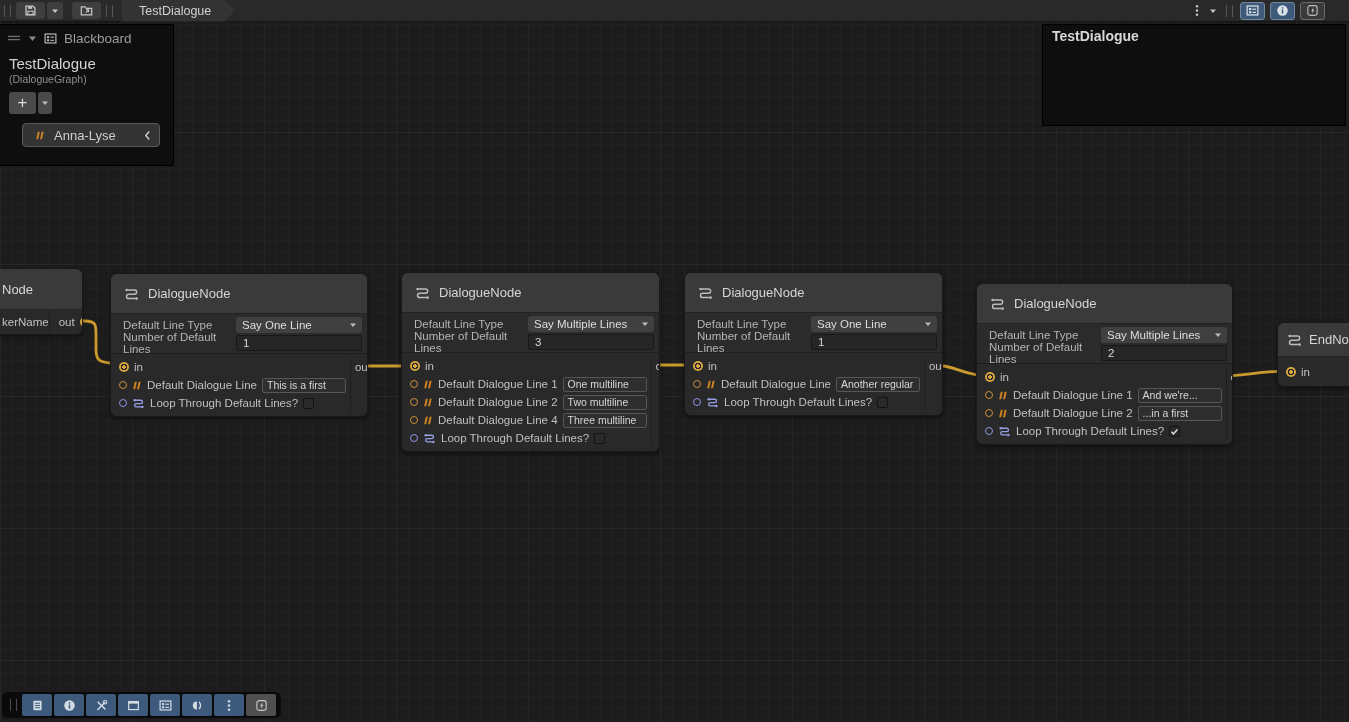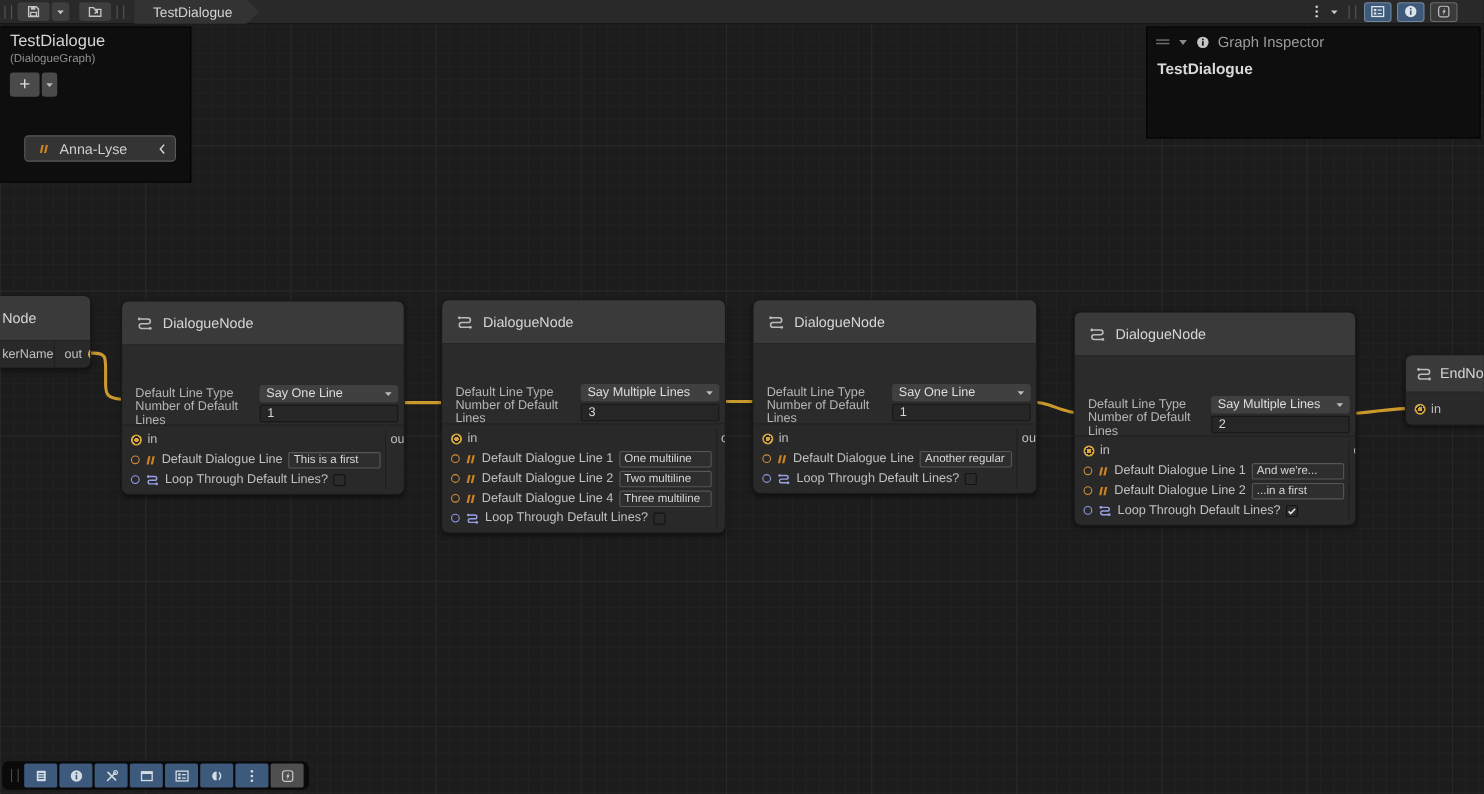--- a/index.html
+++ b/index.html
@@ -57,21 +57,21 @@
   #edges { position:absolute; left:0; top:0; z-index:5; }
   #edges path { fill:none; stroke:#cb9a2d; stroke-width:2.8px; }
 
   
   .node { position:absolute; z-index:10; background:#2b2b2b; border:1px solid #191919;
     border-radius:7px; box-shadow:0 2px 5px rgba(0,0,0,.45); overflow:hidden; }
   .node-title { height:40px; background:#3a3a3a; display:flex; align-items:center;
     gap:8px; padding:0 10px 0 12px; border-bottom:1px solid #222; }
   .node-title-label { color:#d6d6d6; font-size:13px; }
   .node-icon { color:#bcbcbc; }
-  .node-props { height:40px; padding:2px 0; border-bottom:1px solid #1e1e1e; background:#2b2b2b;margin-top:33px; }
+  .node-props { height:40px; padding:2px 0; border-bottom:1px solid #1e1e1e; background:#2b2b2b; }
   .prop-row { display:flex; align-items:center; height:18px; padding:0 5px 0 12px; }
   .prop-label { flex:1; color:#b5b5b5; font-size:11.5px; }
   .dropdown { width:126px; height:16px; background:#404040; border-radius:3px;
     display:flex; align-items:center; padding:0 5px 0 6px; }
   .dd-val { flex:1; color:#dedede; font-size:11.5px; white-space:nowrap; overflow:hidden; }
   .dd-arr { color:#bdbdbd; }
   .textinput { width:126px; height:16px; background:#262626; border:1px solid #181818;
     border-radius:2px; color:#d8d8d8; font-size:11.5px; padding:0 6px; line-height:14px;
     white-space:nowrap; overflow:hidden; }
   .node-ports { display:flex; background:#292929; padding:4px 0; }
@@ -532,20 +532,43 @@
           <svg viewBox="0 0 14 14" width="13" height="13">
             <rect x="2" y="1.8" width="10" height="10.4" rx="2.4" fill="none" stroke="currentColor" stroke-width="1.2"></rect>
             <path d="M8.2 3.2L5.5 7.7h1.5L6.1 10.9l3-4.8H7.5z" fill="currentColor"></path>
           </svg>
         </span>
       </span>
     <span style="width:22px"></span>
   </div>
 
   <div id="blackboard" class="panel">
+    <div class="panel-header">
+      <span class="icn" style="color:#6f6f6f">
+          <svg viewBox="0 0 14 8" width="13" height="8">
+            <rect y="1.6" width="13" height="1.4" fill="currentColor"></rect>
+            <rect y="5" width="13" height="1.4" fill="currentColor"></rect>
+          </svg>
+        </span>
+      <span class="icn" style="color:#8a8a8a">
+          <svg viewBox="0 0 10 8" width="9" height="7">
+            <path d="M1 1.6h8L5 6.8z" fill="currentColor"></path>
+          </svg>
+        </span>
+      <span class="icn" style="color:#b5b5b5">
+          <svg viewBox="0 0 14 14" width="13" height="13">
+            <rect x="1.2" y="2.2" width="11.6" height="9.6" fill="none" stroke="currentColor" stroke-width="1.3"></rect>
+            <rect x="3.2" y="4.4" width="2.4" height="2.2" fill="currentColor"></rect>
+            <rect x="3.2" y="7.8" width="2.4" height="2.2" fill="currentColor"></rect>
+            <rect x="6.9" y="5" width="3.9" height="1.2" fill="currentColor"></rect>
+            <rect x="6.9" y="8.4" width="3.9" height="1.2" fill="currentColor"></rect>
+          </svg>
+        </span>
+      <span>Blackboard</span>
+    </div>
     <div class="bb-title">TestDialogue</div>
     <div class="bb-sub">(DialogueGraph)</div>
     <div class="bb-addrow">
       <span class="bb-add">+</span>
       <span class="bb-add-arrow">
           <span class="icn">
             <svg viewBox="0 0 8 8" width="8" height="8">
               <path d="M1 2.6h6L4 6z" fill="currentColor"></path>
             </svg>
           </span>
@@ -561,41 +584,20 @@
       <span class="bb-field-label">Anna-Lyse</span>
       <span class="icn" style="color:#d6d6d6">
           <svg viewBox="0 0 8 12" width="7" height="11">
             <path d="M6 1.4L2 6l4 4.6" fill="none" stroke="currentColor" stroke-width="1.5"></path>
           </svg>
         </span>
     </div>
   </div>
 
   <div id="inspector" class="panel">
-    <div class="panel-header">
-      <span class="icn" style="color:#6f6f6f">
-          <svg viewBox="0 0 14 8" width="13" height="8">
-            <rect y="1.6" width="13" height="1.4" fill="currentColor"></rect>
-            <rect y="5" width="13" height="1.4" fill="currentColor"></rect>
-          </svg>
-        </span>
-      <span class="icn" style="color:#8a8a8a">
-          <svg viewBox="0 0 10 8" width="9" height="7">
-            <path d="M1 1.6h8L5 6.8z" fill="currentColor"></path>
-          </svg>
-        </span>
-      <span class="icn" style="color:#c5c5c5;--icon-ink:#0e0e0e">
-          <svg viewBox="0 0 14 14" width="13" height="13">
-            <circle cx="7" cy="7" r="5.6" fill="currentColor"></circle>
-            <rect x="6.2" y="3.4" width="1.6" height="1.6" fill="var(--icon-ink,#20242a)"></rect>
-            <rect x="6.2" y="5.9" width="1.6" height="4.4" fill="var(--icon-ink,#20242a)"></rect>
-          </svg>
-        </span>
-      <span>Graph Inspector</span>
-    </div>
     <div class="gi-title">TestDialogue</div>
   </div>
 
   <div id="toolbar-bottom">
     <span class="vhandle"></span>
   <span class="bbtn blue">
         <span class="icn ">
           <svg viewBox="0 0 14 14" width="13" height="13">
             <rect x="2.6" y="1.8" width="8.8" height="10.4" rx="1" fill="currentColor"></rect>
             <rect x="4.3" y="4" width="5.4" height="1.1" fill="var(--icon-ink,#3d5a7d)"></rect>

